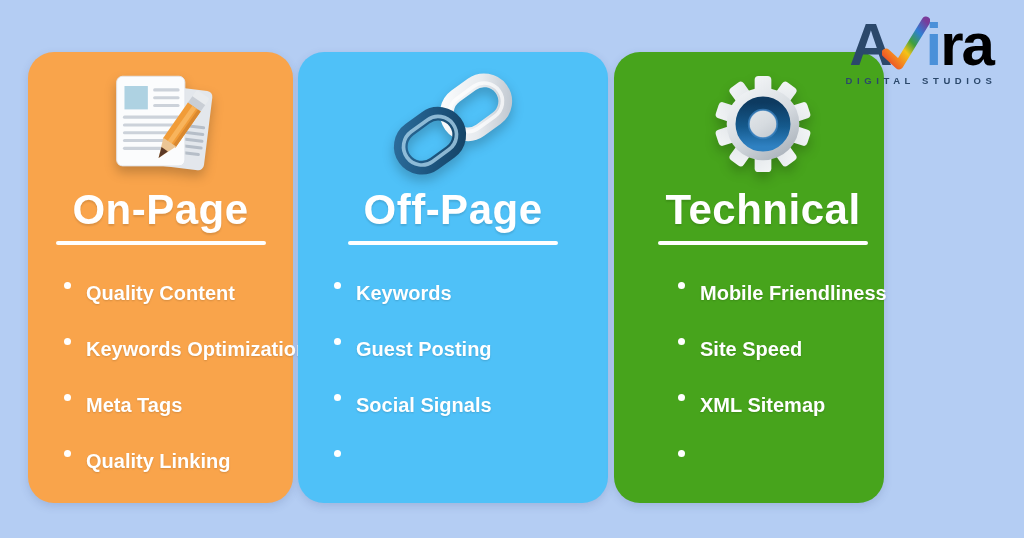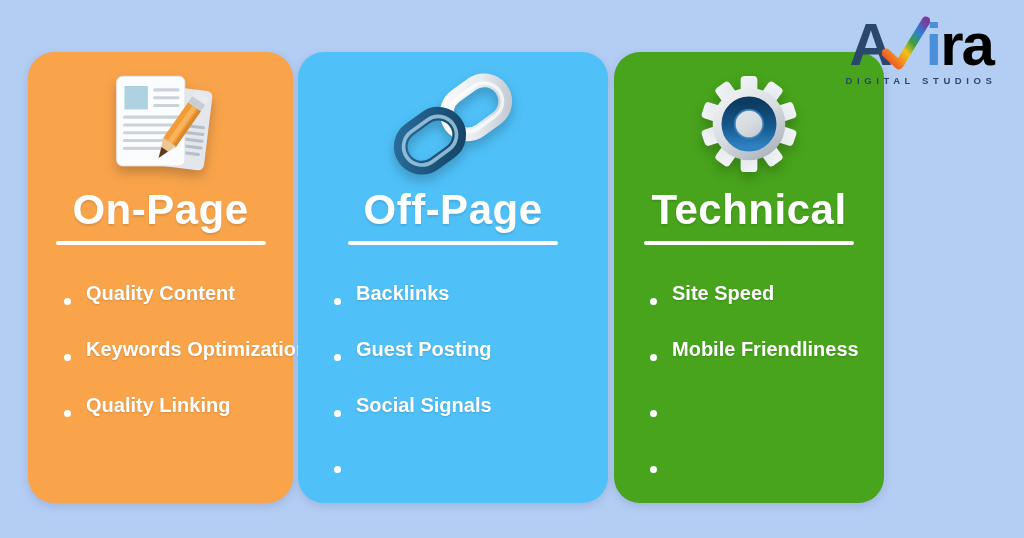--- a/index.html
+++ b/index.html
@@ -21,21 +21,21 @@
   }
   .card {
     height: 451px;
     border-radius: 26px;
     color: #ffffff;
     padding-top: 16px;
     box-shadow: 0 3px 8px rgba(60, 80, 130, 0.18);
   }
   .card.c0 { width: 265px; margin-right: 5px; }
   .card.c1 { width: 310px; margin-right: 6px; }
-  .card.c2 { width: 270px; }
+  .card.c2 { width: 270px; padding-left: 28px; }
 
   .icon-wrap {
     height: 112px;
     display: flex;
     justify-content: center;
     align-items: center;
   }
   .icon-wrap svg {
     filter: drop-shadow(0 6px 6px rgba(0,0,0,0.22));
   }
@@ -57,21 +57,21 @@
     margin: 9px auto 0 auto;
   }
 
   .card-list {
     list-style: none;
     margin: 37px 0 0 0;
     padding: 0 0 0 36px;
   }
   .card-item {
     display: flex;
-    align-items: flex-end;
+    align-items: flex-start;
     height: 23px;
     margin-bottom: 33px;
   }
   .dot {
     width: 7px;
     height: 7px;
     border-radius: 50%;
     background: #ffffff;
     margin-right: 15px;
     flex: none;
@@ -165,20 +165,24 @@
       <h2 class="card-title">On-Page</h2>
       <div class="title-underline"></div>
       <ul class="card-list">
         <li class="card-item">
           <span class="dot"></span>
           <span class="item-text">Quality Content</span>
         </li>
         <li class="card-item">
           <span class="dot"></span>
           <span class="item-text">Keywords Optimization</span>
+        </li>
+        <li class="card-item">
+          <span class="dot"></span>
+          <span class="item-text">Meta Tags</span>
         </li>
         <li class="card-item">
           <span class="dot"></span>
           <span class="item-text">Quality Linking</span>
         </li>
       </ul>
     </section>
 
     <section class="card c1" style="background-color: rgb(79, 193, 248);">
       <div class="icon-wrap">
@@ -203,21 +207,21 @@
             <rect x="10" y="37" width="68" height="46" rx="23" fill="none" stroke="url(#linkBlue)" stroke-width="15"></rect>
             <rect x="13" y="40" width="62" height="40" rx="20" fill="none" stroke="#a9d2ea" stroke-width="4" opacity="0.8"></rect>
           </g>
         </svg>
       </div>
       <h2 class="card-title">Off-Page</h2>
       <div class="title-underline"></div>
       <ul class="card-list">
         <li class="card-item">
           <span class="dot"></span>
-          <span class="item-text">Backlinks</span>
+          <span class="item-text">Keywords</span>
         </li>
         <li class="card-item">
           <span class="dot"></span>
           <span class="item-text">Guest Posting</span>
         </li>
         <li class="card-item">
           <span class="dot"></span>
           <span class="item-text">Social Signals</span>
         </li>
         <li class="card-item">
@@ -256,28 +260,29 @@
           </g>
           <circle cx="55" cy="55" r="21" fill="none" stroke="url(#gearRing)" stroke-width="14"></circle>
           <circle cx="55" cy="55" r="14.5" fill="none" stroke="#3e86c4" stroke-width="2" opacity="0.7"></circle>
         </svg>
       </div>
       <h2 class="card-title">Technical</h2>
       <div class="title-underline"></div>
       <ul class="card-list">
         <li class="card-item">
           <span class="dot"></span>
+          <span class="item-text">Mobile Friendliness</span>
+        </li>
+        <li class="card-item">
+          <span class="dot"></span>
           <span class="item-text">Site Speed</span>
         </li>
         <li class="card-item">
           <span class="dot"></span>
-          <span class="item-text">Mobile Friendliness</span>
-        </li>
-        <li class="card-item">
-          <span class="dot"></span>
+          <span class="item-text">XML Sitemap</span>
         </li>
         <li class="card-item">
           <span class="dot"></span>
         </li>
       </ul>
     </section>
   </div>
 
   <div class="logo">
     <div class="logo-row">

